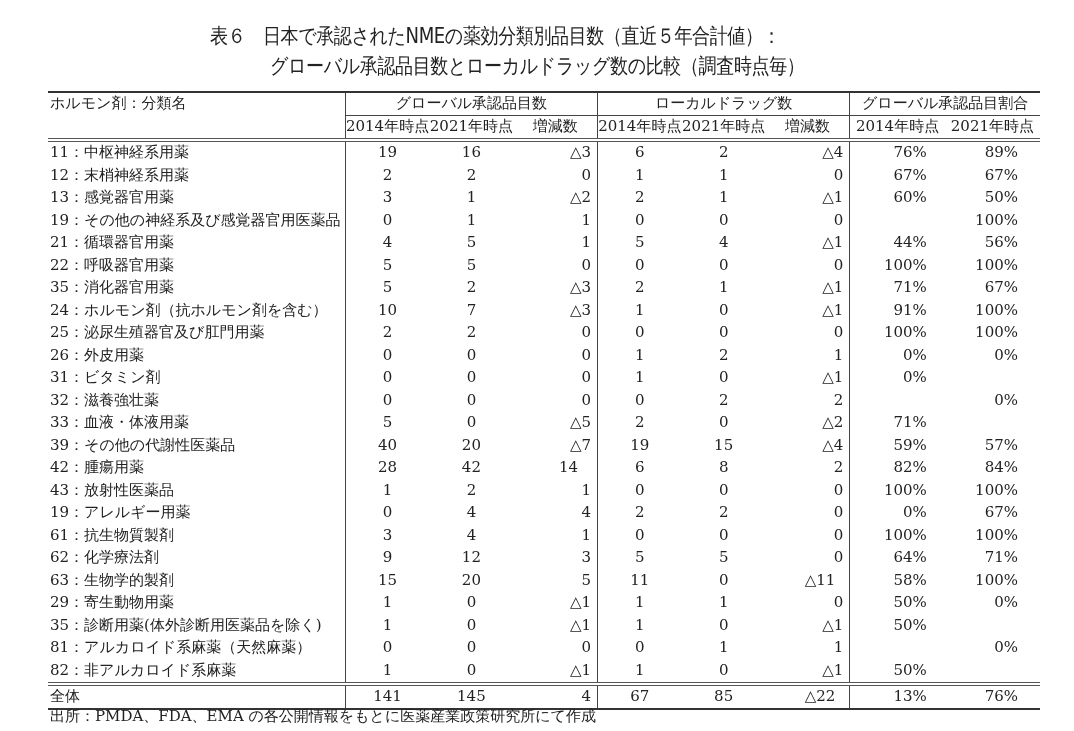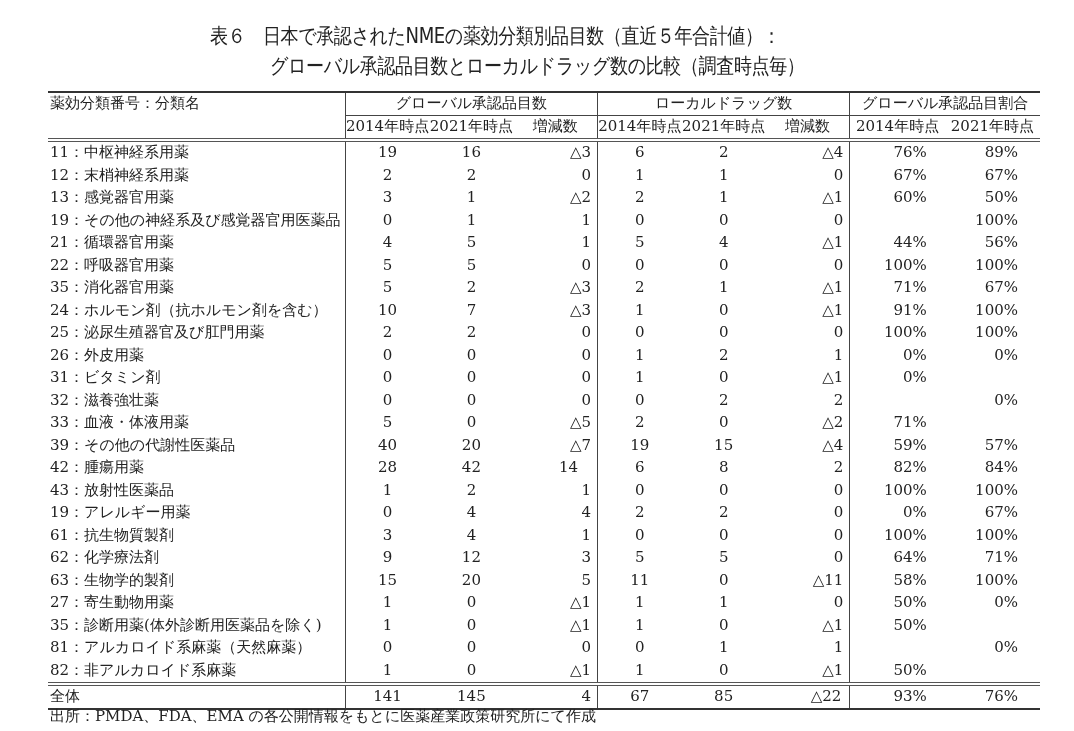--- a/index.html
+++ b/index.html
@@ -57,21 +57,21 @@
       <col class="c-n">
       <col class="c-n">
     <col class="c-n">
       <col class="c-n">
       <col class="c-n">
     <col class="c-p">
       <col class="c-p">
   </colgroup>
   <thead>
     <tr class="hdr1">
-      <td rowspan="2" class="name-cell" style="vertical-align:top; border-bottom:none;">薬効分類番号：分類名</td>
+      <td rowspan="2" class="name-cell" style="vertical-align:top; border-bottom:none;">ホルモン剤：分類名</td>
       <td colspan="3" class="ctr vsep">グローバル承認品目数</td>
       <td colspan="3" class="ctr vsep">ローカルドラッグ数</td>
       <td colspan="2" class="ctr vsep">グローバル承認品目割合</td>
     </tr>
     <tr class="hdr2">
       <td class="ctr vsep">2014年時点</td>
       <td class="ctr">2021年時点</td>
       <td class="ctr">増減数</td>
       <td class="ctr vsep">2014年時点</td>
       <td class="ctr">2021年時点</td>
@@ -290,26 +290,26 @@
         <td class="num vsep" style="padding-right:18px">64%</td>
         <td class="num" style="padding-right:22px">71%</td>
       </tr>
       <tr>
         <td class="name-cell">63：生物学的製剤</td>
         <td class="ctr vsep">15</td>
         <td class="ctr">20</td>
         <td class="num" style="padding-right:6px">5</td>
         <td class="ctr vsep">11</td>
         <td class="ctr">0</td>
-        <td class="num" style="padding-right:6px">△11</td>
+        <td class="num" style="padding-right:14px">△11</td>
         <td class="num vsep" style="padding-right:18px">58%</td>
         <td class="num" style="padding-right:22px">100%</td>
       </tr>
       <tr>
-        <td class="name-cell">27：寄生動物用薬</td>
+        <td class="name-cell">29：寄生動物用薬</td>
         <td class="ctr vsep">1</td>
         <td class="ctr">0</td>
         <td class="num" style="padding-right:6px">△1</td>
         <td class="ctr vsep">1</td>
         <td class="ctr">1</td>
         <td class="num" style="padding-right:6px">0</td>
         <td class="num vsep" style="padding-right:18px">50%</td>
         <td class="num" style="padding-right:22px">0%</td>
       </tr>
       <tr>
@@ -347,20 +347,20 @@
       </tr>
     </tbody>
   <tbody>
     <tr class="total">
       <td class="name-cell">全体</td>
       <td class="ctr vsep">141</td>
       <td class="ctr">145</td>
       <td class="num" style="padding-right:6px">4</td>
       <td class="ctr vsep">67</td>
       <td class="ctr">85</td>
-      <td class="num" style="padding-right:8px">△22</td>
-      <td class="num vsep" style="padding-right:18px">93%</td>
+      <td class="num" style="padding-right:14px">△22</td>
+      <td class="num vsep" style="padding-right:18px">13%</td>
       <td class="num" style="padding-right:22px">76%</td>
     </tr>
   </tbody>
 </table>
 
 <div class="source">出所：PMDA、FDA、EMA の各公開情報をもとに医薬産業政策研究所にて作成</div>
 
 </body></html>

